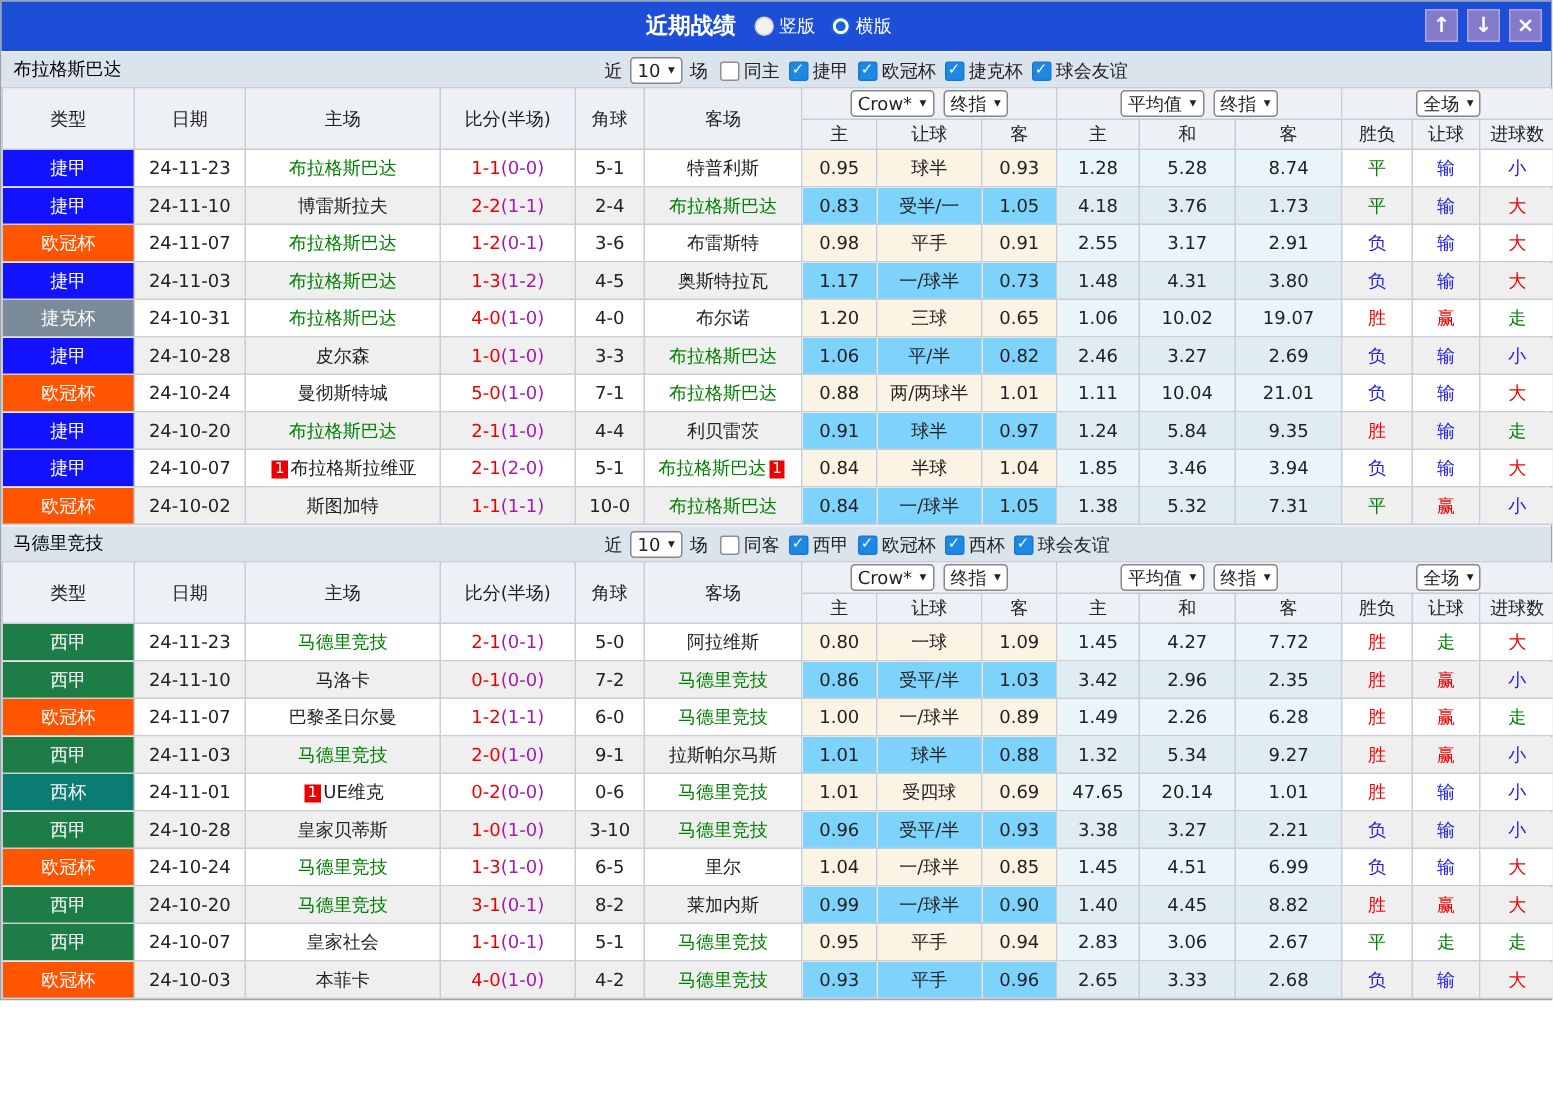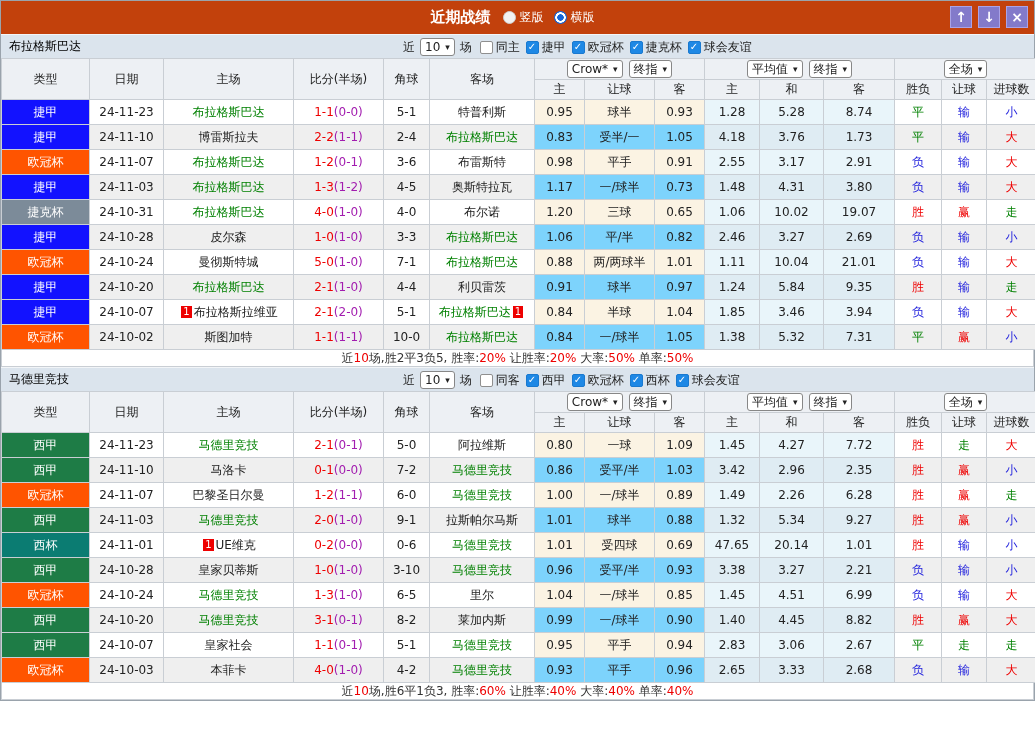--- a/index.html
+++ b/index.html
@@ -4,21 +4,21 @@
 <style>
   * { box-sizing: border-box; }
   html,body { margin:0; padding:0; }
   body {
     width:1035px; font-family:"DejaVu Sans","Liberation Sans",sans-serif;
     font-size:12px; color:#222; background:#fff;
   }
   .page { width:1035px; border:1px solid #9aa3ac; }
 
   
-  .titlebar { height:33px; background:#c2410c; position:relative;
+  .titlebar { height:33px; background:#1d4ed8; position:relative;
     display:flex; align-items:center; justify-content:center; }
   .title-group { display:flex; align-items:center; gap:12px; }
   .title { color:#fff; font-weight:bold; font-size:15px; }
   .radio-item { display:inline-flex; align-items:center; margin-right:10px; color:#fff; font-size:12px; cursor:pointer;}
   .radio { width:13px; height:13px; border-radius:50%; display:inline-block; margin-right:4px; }
   .radio.off { background:#f2f2f2; border:1px solid #cfcfcf; }
   .radio.on  { background:radial-gradient(circle,#1565d8 0 3px,#fff 3.5px 5px,#1565d8 5.5px); }
   .tb-buttons { position:absolute; right:6px; top:5px; display:flex; }
   .tb { width:22px; height:22px; background:#837aca; border:1px solid #aaa3e6;
     color:#fff; display:inline-flex; align-items:center; justify-content:center;
@@ -339,21 +339,20 @@
               <td class="hcap">1.05</td>
               <td class="avg">1.38</td>
               <td class="avg">5.32</td>
               <td class="avg">7.31</td>
               <td class="res" style="color: rgb(0, 128, 0);">平</td>
               <td class="res" style="color: rgb(238, 0, 0);">赢</td>
               <td class="res" style="color: rgb(34, 34, 221);">小</td>
             </tr>
           </tbody>
         </table>
-        <div class="summary"><span>近</span><span class="red">10</span><span>场,胜2平3负5, 胜率:</span><span class="red">20%</span><span> 让胜率:</span><span class="red">20%</span><span> 大率:</span><span class="red">50%</span><span> 单率:</span><span class="red">50%</span></div>
       </div>
       <div class="section">
         <div class="sec-header">
           <span class="team-name">马德里竞技</span>
           <span class="filters">
             <span class="lbl">近</span>
             <span class="sel">
               <span class="sel-label">10</span>
               <span class="caret">▾</span>
             </span>
@@ -593,16 +592,15 @@
               <td class="hcap">0.96</td>
               <td class="avg">2.65</td>
               <td class="avg">3.33</td>
               <td class="avg">2.68</td>
               <td class="res" style="color: rgb(34, 34, 221);">负</td>
               <td class="res" style="color: rgb(34, 34, 221);">输</td>
               <td class="res" style="color: rgb(238, 0, 0);">大</td>
             </tr>
           </tbody>
         </table>
-        <div class="summary"><span>近</span><span class="red">10</span><span>场,胜6平1负3, 胜率:</span><span class="red">60%</span><span> 让胜率:</span><span class="red">40%</span><span> 大率:</span><span class="red">40%</span><span> 单率:</span><span class="red">40%</span></div>
       </div>
     </div>
 </div>
 
 </body></html>

